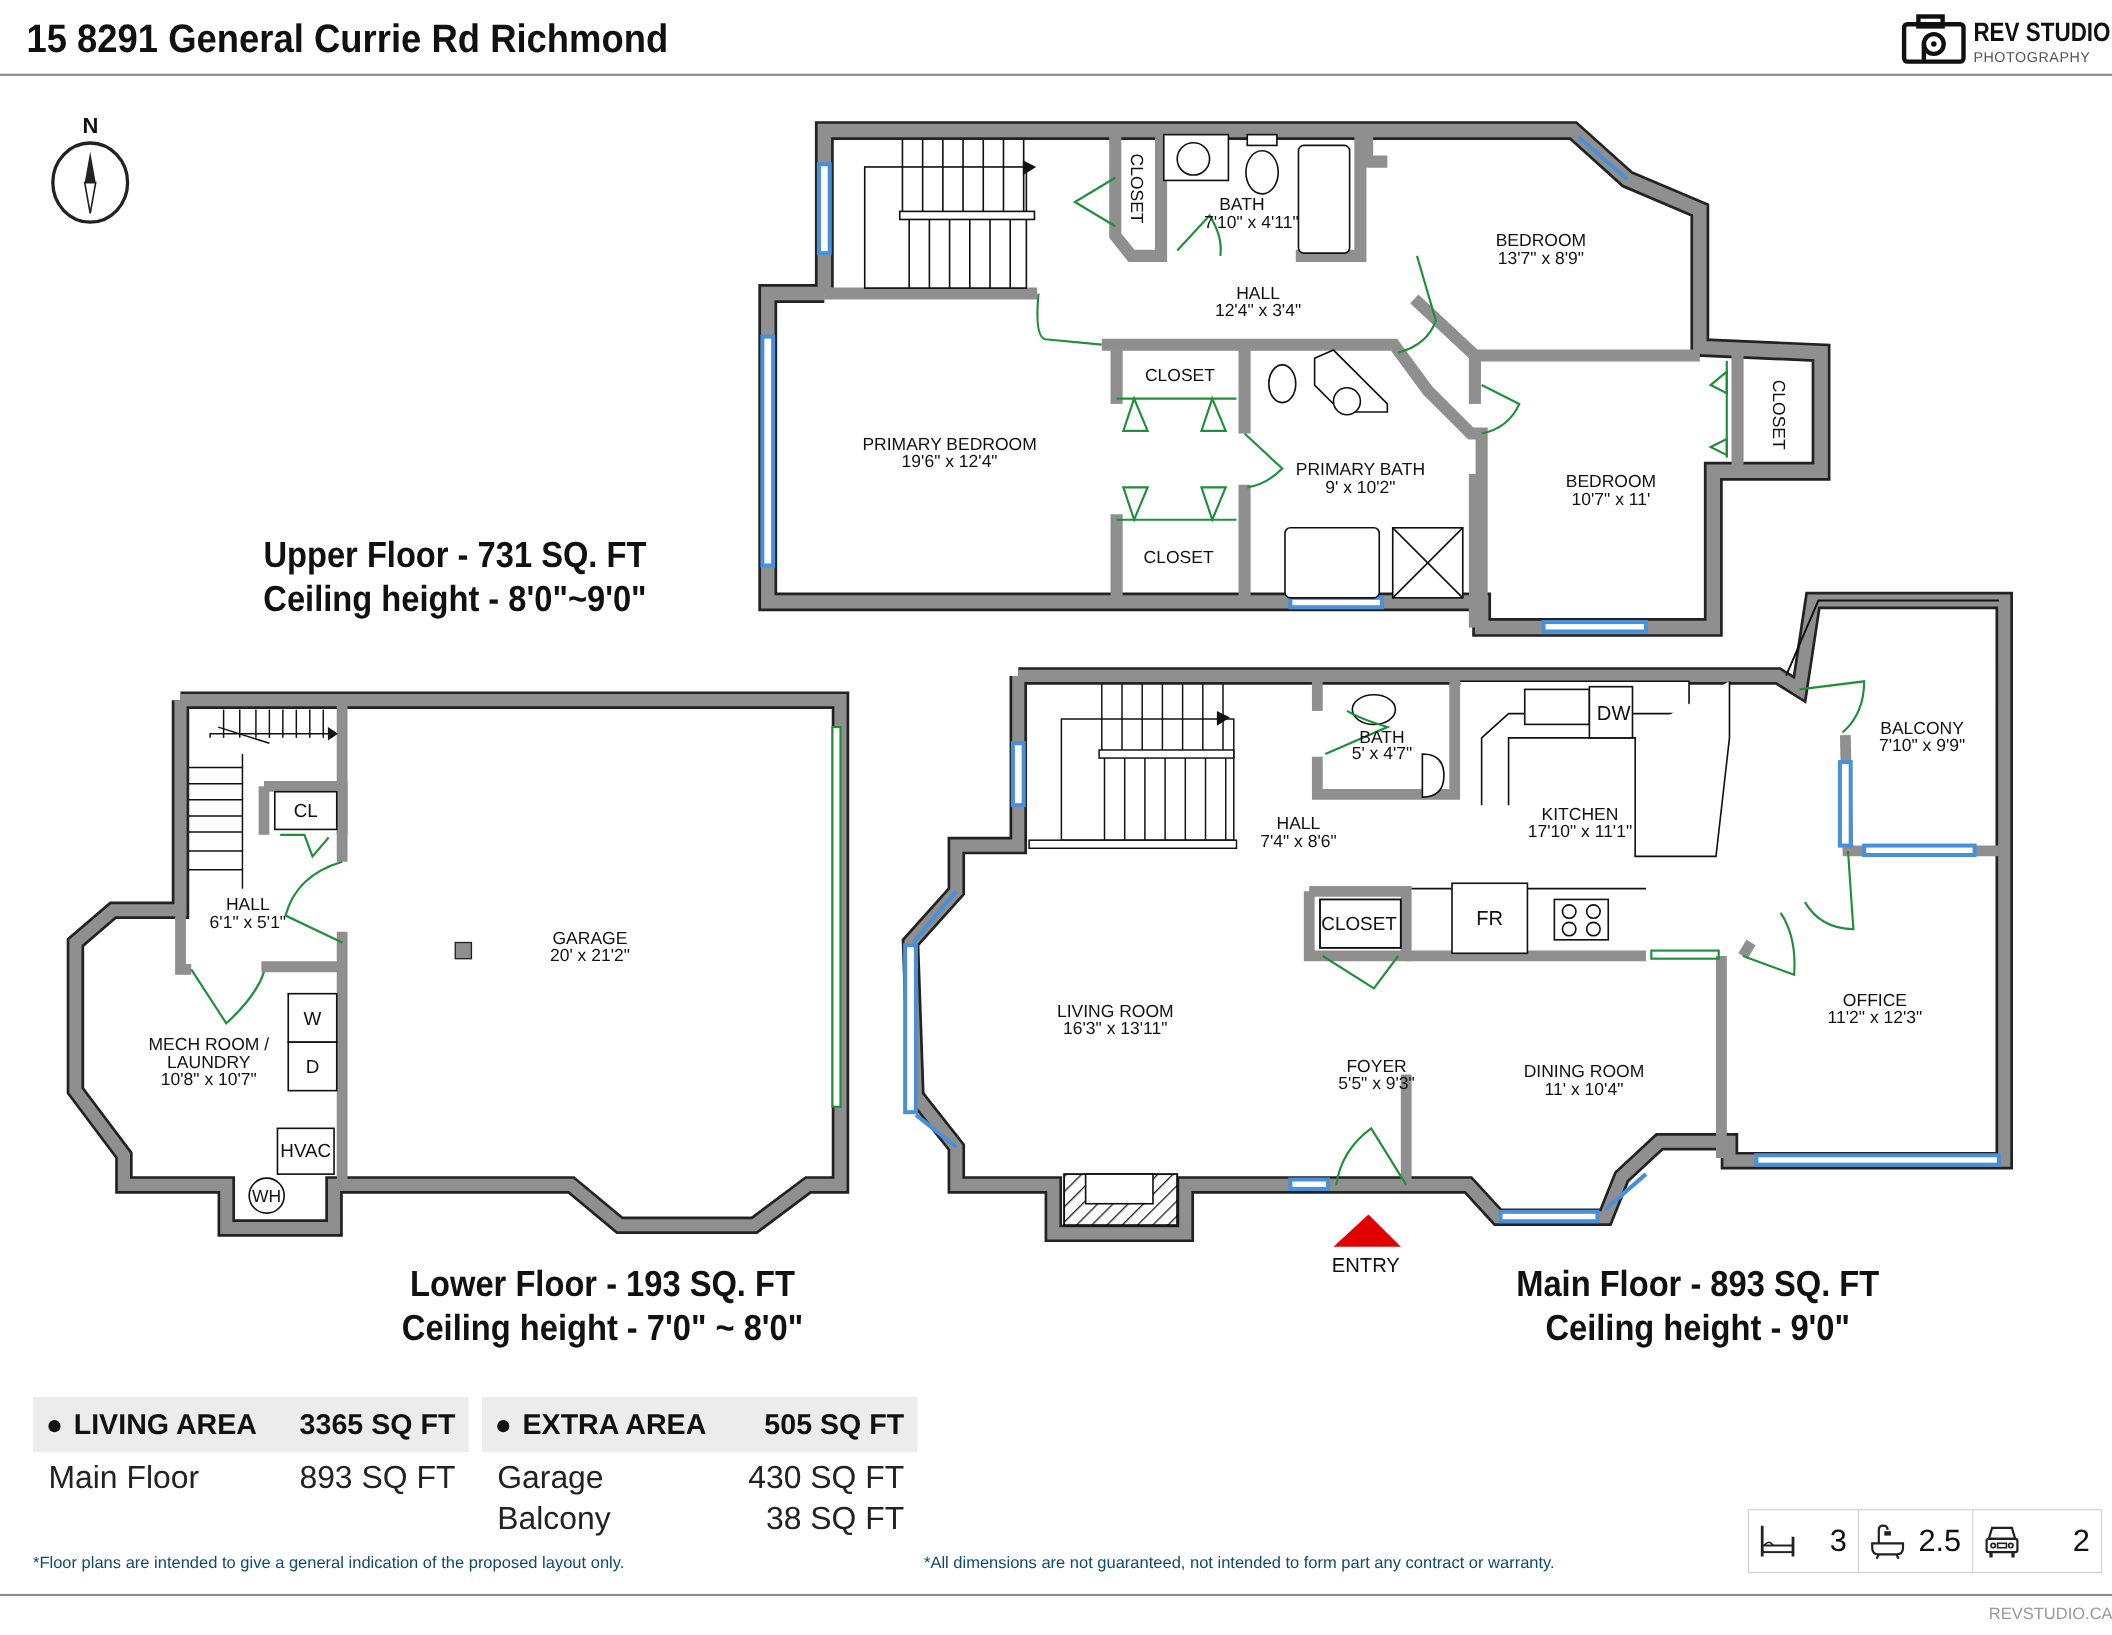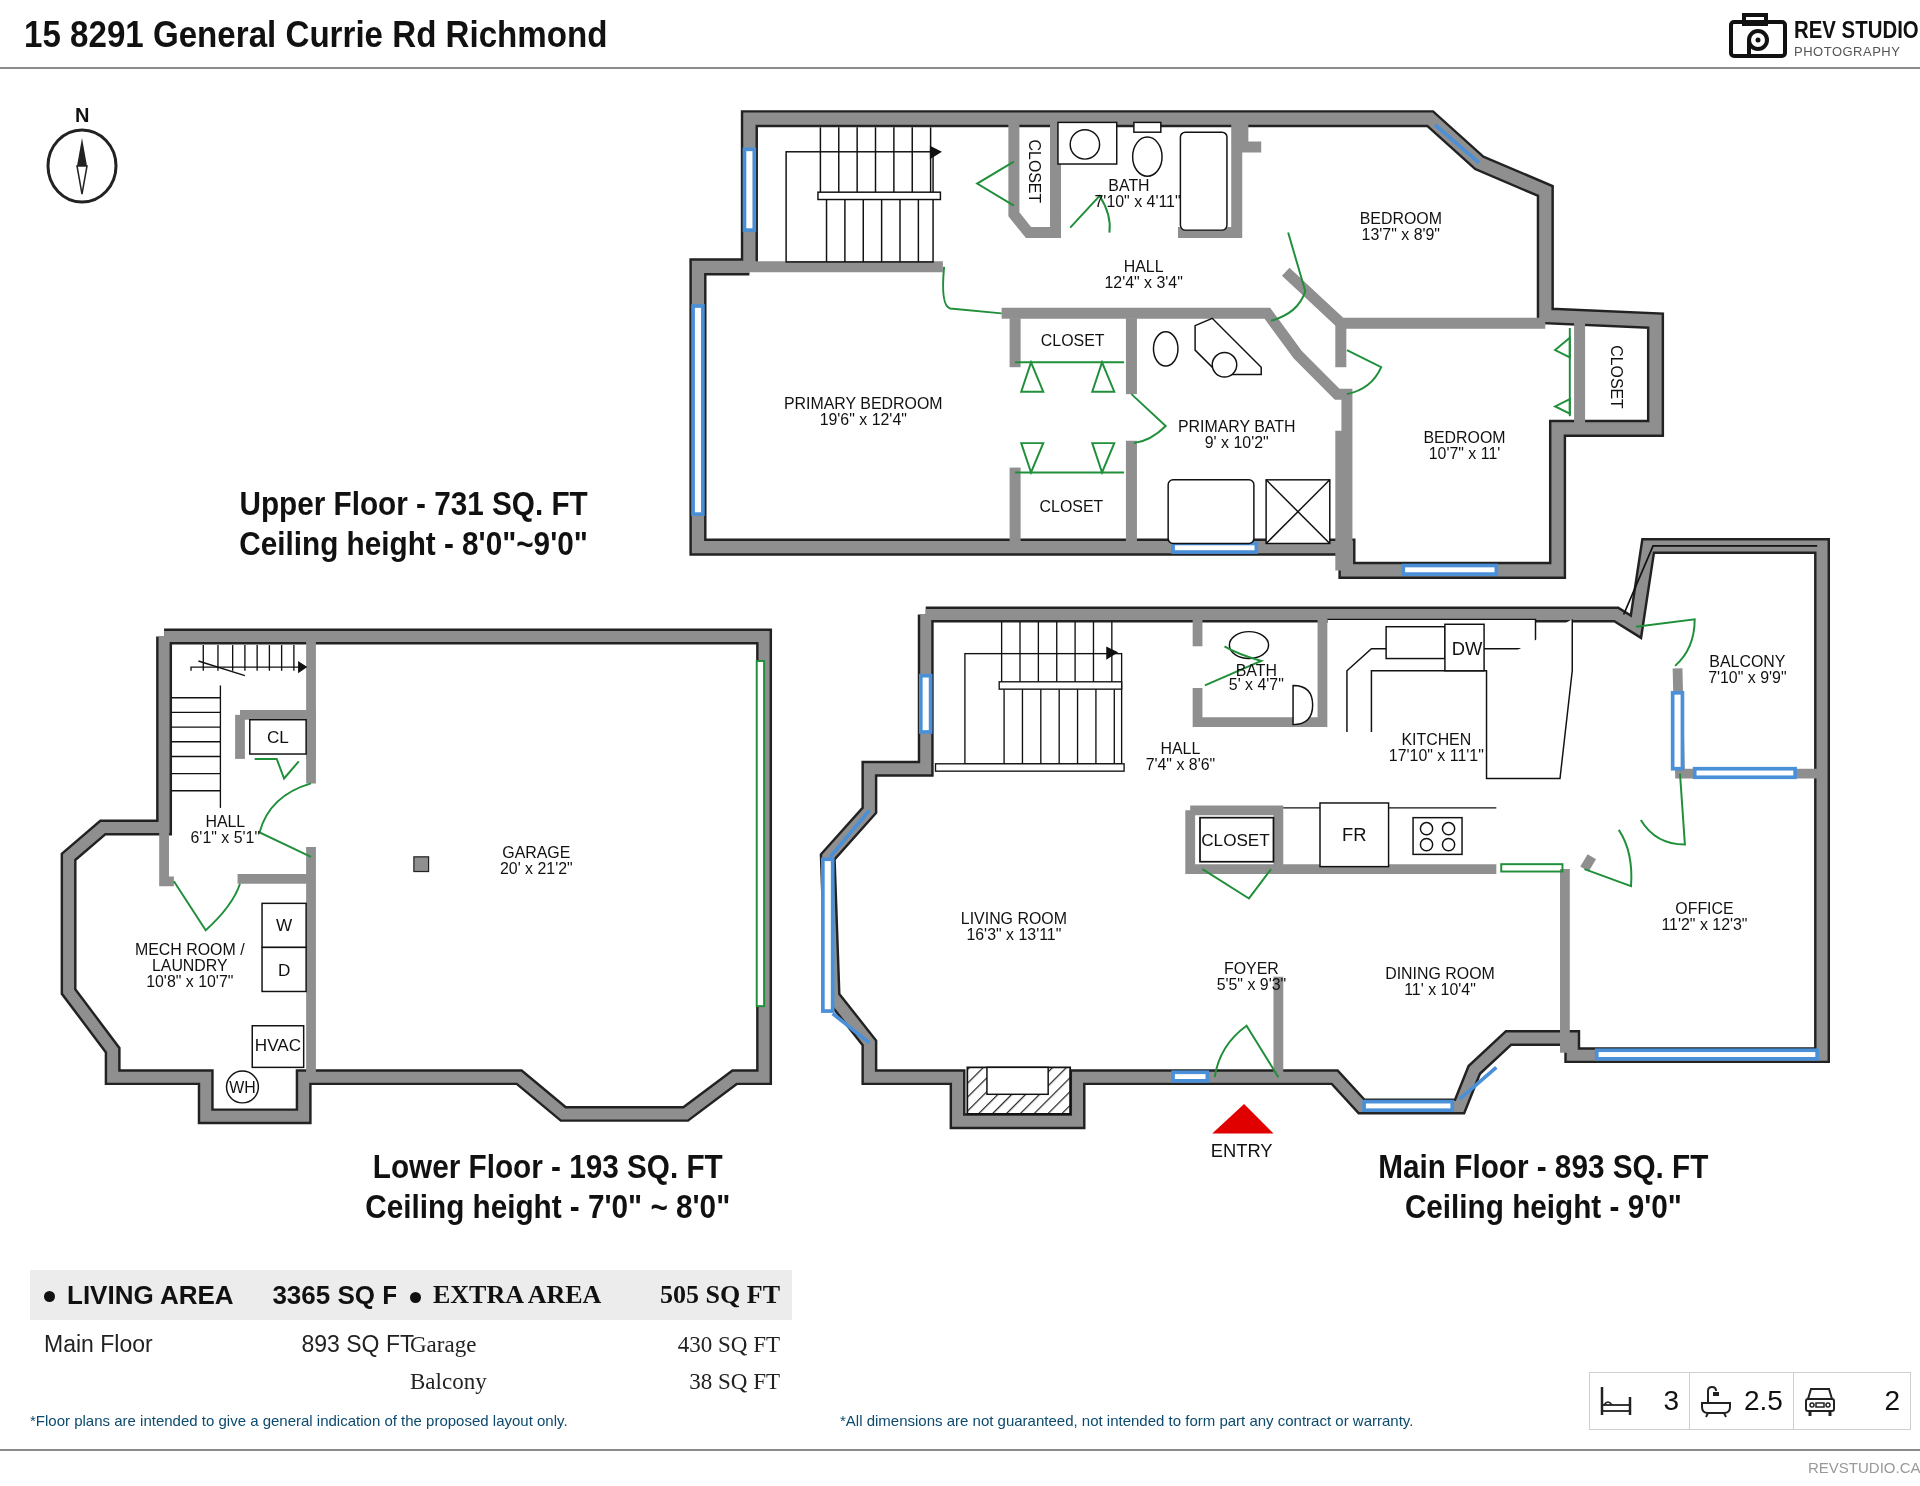--- a/index.html
+++ b/index.html
@@ -7,21 +7,21 @@
   .title { position:absolute; left:24px; top:14px; font-family:"Liberation Sans", sans-serif; font-weight:bold; font-size:36px; letter-spacing:0px; transform:scaleX(0.92); transform-origin:left top; }
   .hr { position:absolute; left:0; width:1920px; height:2px; background:#8c8c8c; }
   .logo { position:absolute; left:1728px; top:10px; width:180px; height:54px; }
   .logo-text1 { position:absolute; left:66px; top:6px; font-family:"Liberation Sans", sans-serif; font-weight:bold; font-size:24px; color:#111; transform:scaleX(0.85); transform-origin:left top; white-space:nowrap; }
   .logo-text2 { position:absolute; left:66px; top:34px; font-family:Liberation Sans, sans-serif; font-size:13px; color:#555; letter-spacing:0.5px; white-space:nowrap; }
   .plan { position:absolute; left:0; top:0; width:1920px; height:1486px; }
   .floor-label { position:absolute; font-family:"Liberation Sans", sans-serif; font-weight:bold; font-size:33px; text-align:center; line-height:40px; white-space:nowrap; transform:scaleX(0.9); }
   .area-table { position:absolute; top:1270px; width:396px; font-family:"Liberation Sans", sans-serif; }
   .area-head { height:50px; background:#ececec; display:flex; align-items:center; justify-content:space-between; padding:0 12px 0 14px; font-weight:bold; font-size:26px; }
   .area-head .dot { display:inline-block; width:11px; height:11px; border-radius:50%; background:#111; margin-right:12px; vertical-align:middle; }
-  .area-row { display:flex; justify-content:space-between; padding:0 12px 0 14px; font-size:23px; height:37px; line-height:37px; color:#222; }
+  .area-row { display:flex; justify-content:space-between; padding:0 12px 0 14px; font-size:29px; height:37px; line-height:37px; color:#222; }
   .disclaimer { position:absolute; top:1412px; font-family:"Liberation Sans", sans-serif; font-size:15px; color:#0c4a6e; white-space:nowrap; }
   .footer-brand { position:absolute; left:1808px; top:1459px; font-family:"Liberation Sans", sans-serif; font-size:15px; color:#999; }
   .stats { position:absolute; left:1589px; top:1372px; width:320px; height:56px; border:1px solid #cfcfcf; display:flex; }
   .stat { display:flex; align-items:center; justify-content:space-between; border-right:1px solid #cfcfcf; padding:0 10px 0 8px; }
   .stat:last-child { border-right:none; }
   .stat-val { font-family:"Liberation Sans", sans-serif; font-size:28px; color:#111; }
   .compass { position:absolute; left:44px; top:104px; width:80px; height:104px; }
 </style>
 </head>
 <body>
@@ -346,21 +346,21 @@
   <div class="area-head">
     <span><span class="dot"></span><span>LIVING AREA</span></span>
     <span>3365 SQ FT</span>
   </div>
   <div style="height:6px;"></div>
   <div class="area-row">
       <span>Main Floor</span>
       <span>893 SQ FT</span>
     </div>
 </div>
-<div class="area-table" style="left:396px;font-family:Liberation Serif, serif;">
+<div class="area-table" style="left:438px;">
   <div class="area-head">
     <span><span class="dot"></span><span>EXTRA AREA</span></span>
     <span>505 SQ FT</span>
   </div>
   <div style="height:6px;"></div>
   <div class="area-row">
       <span>Garage</span>
       <span>430 SQ FT</span>
     </div>
   <div class="area-row">

